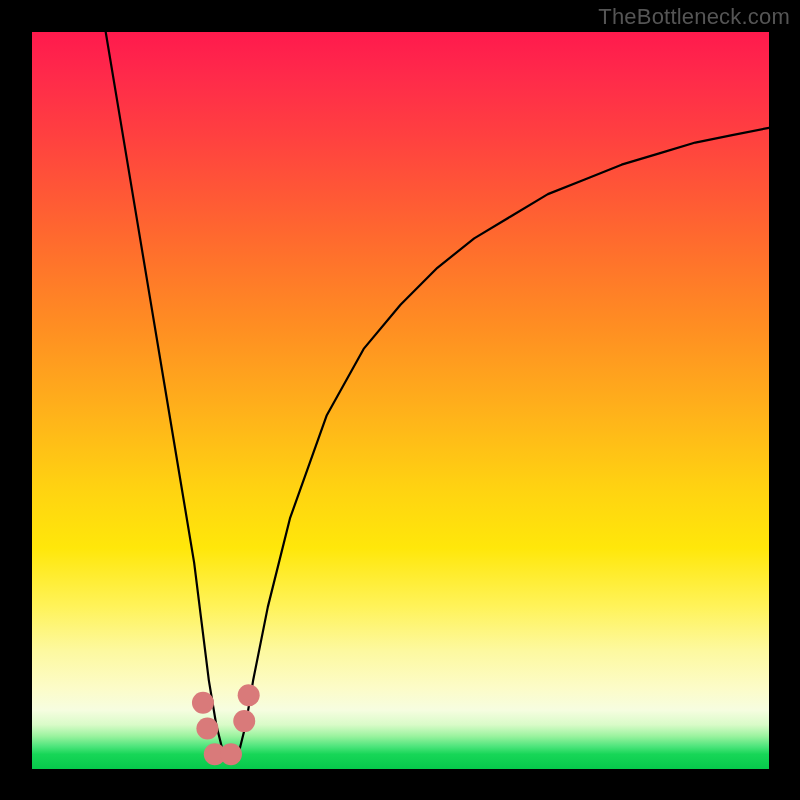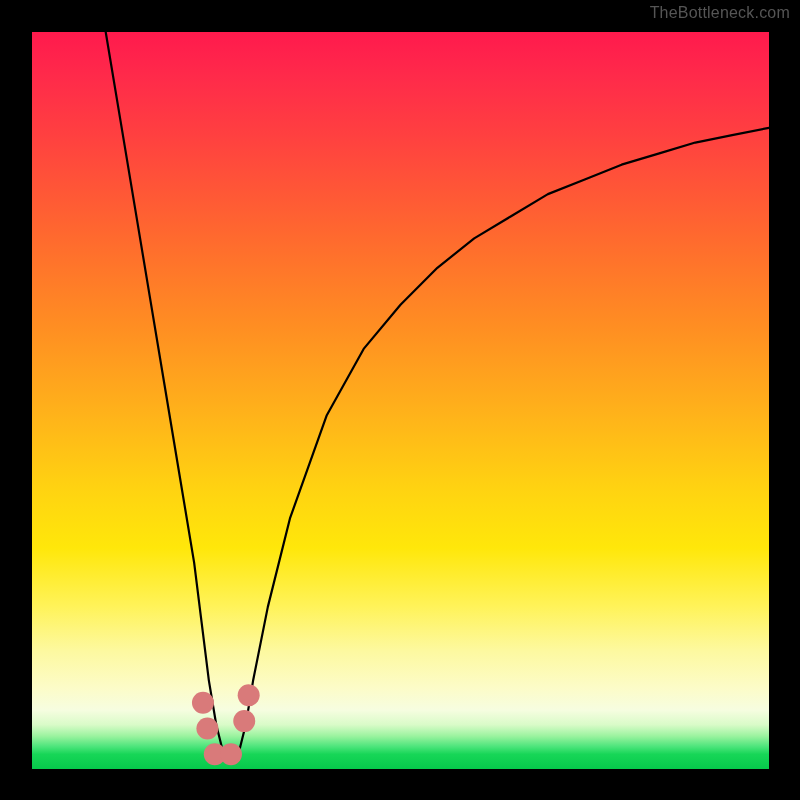--- a/index.html
+++ b/index.html
@@ -44,21 +44,21 @@
       #4ae47a 97%,
       #17d657 98%,
       #06c94b 100%
     );
   }
   .watermark {
     position: absolute;
     top: 4px;
     right: 10px;
     color: #555;
-    font-size: 16px;
+    font-size: 22px;
     letter-spacing: 0.2px;
     font-weight: 500;
     margin-left: 36px;
   }
   svg.curve {
     position: absolute;
     left: 0;
     top: 0;
     width: 737px;
     height: 737px;

